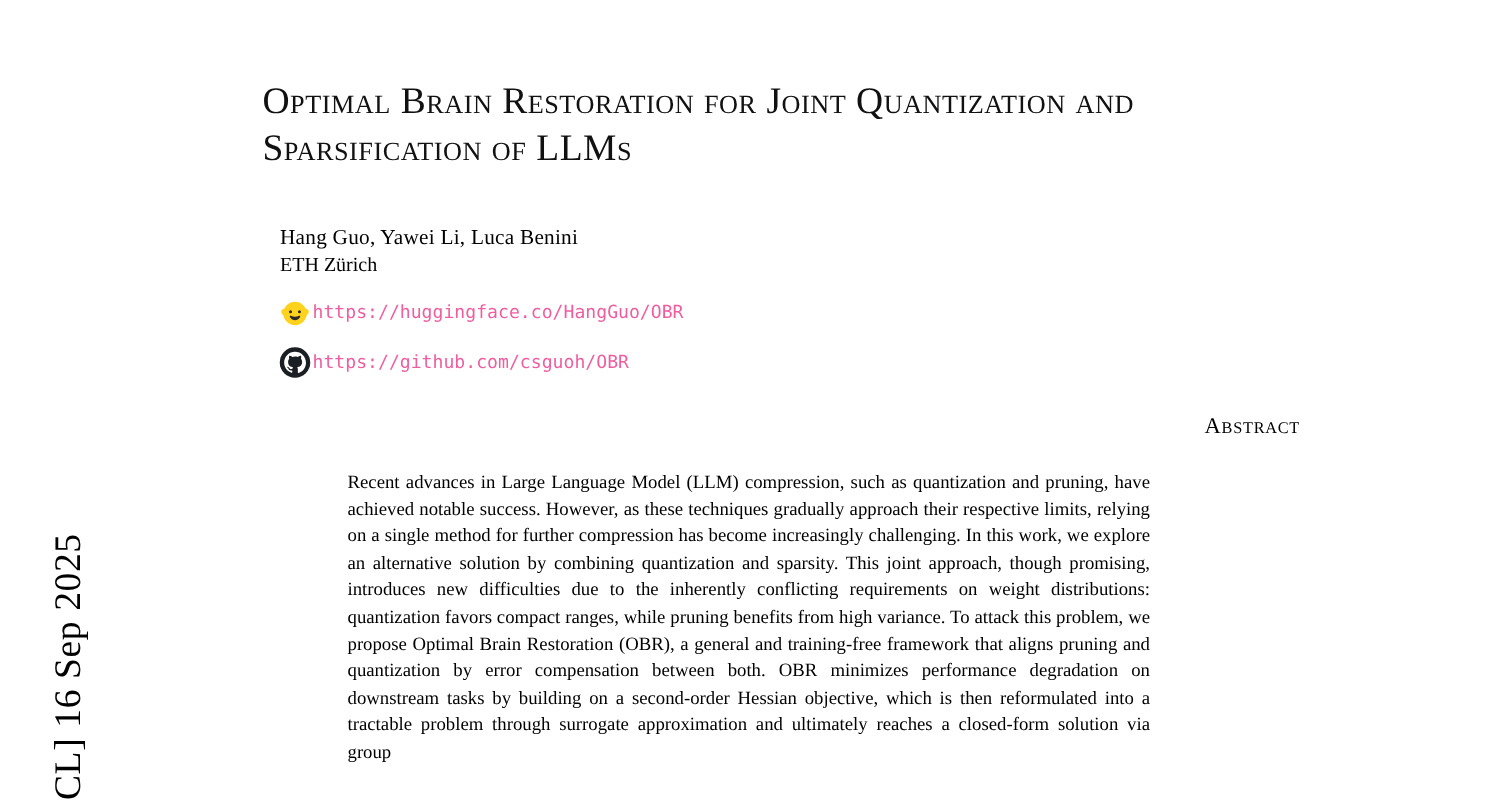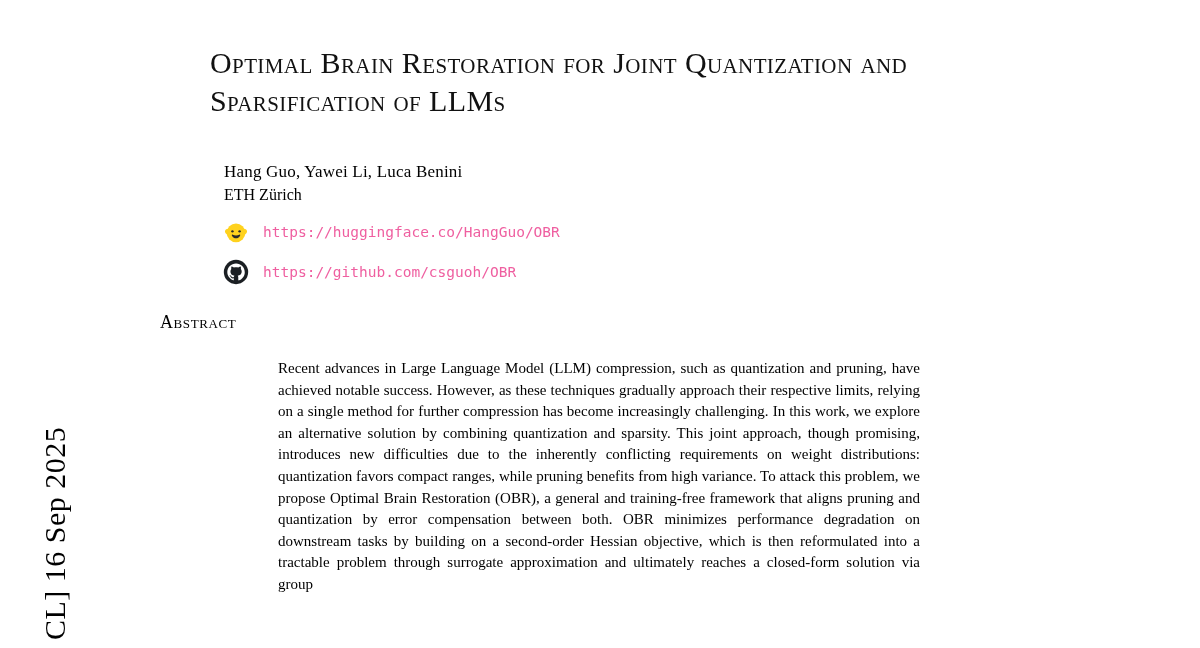--- a/index.html
+++ b/index.html
@@ -34,21 +34,21 @@
     transform-origin: left bottom;
     transform: rotate(-90deg);
     left: 72px;
     top: 640px;
   }
 
   
   .page {
     position: absolute;
     left: 160px;
-    top: 0;
+    top: 18px;
     width: 880px;
     height: 516px;
   }
 
   .title {
     margin: 0;
     padding: 0;
     position: absolute;
     left: 50px;
     top: 44px;
@@ -77,21 +77,21 @@
     top: 186px;
     font-family: "Liberation Serif", serif;
     font-size: 16px;
   }
 
   .link-row {
     position: absolute;
     left: 62px;
     display: flex;
     align-items: center;
-    gap: 13px;
+    gap: 0;
   }
   .link-row.hf { top: 218px; }
   .link-row.gh { top: 258px; }
 
   .icon-box {
     width: 28px;
     height: 28px;
     display: flex;
     align-items: center;
     justify-content: center;
@@ -102,21 +102,21 @@
     color: #ef5fa0;
     letter-spacing: 0px;
     text-decoration: none;
   }
 
   .abstract-head {
     position: absolute;
     left: 0;
     top: 312px;
     width: 880px;
-    text-align: left;
+    text-align: right;
     font-family: "Liberation Serif", serif;
     font-size: 18px;
     font-variant: small-caps;
     letter-spacing: 0.6px;
   }
 
   .abstract-body {
     position: absolute;
     left: 118px;
     top: 358px;

